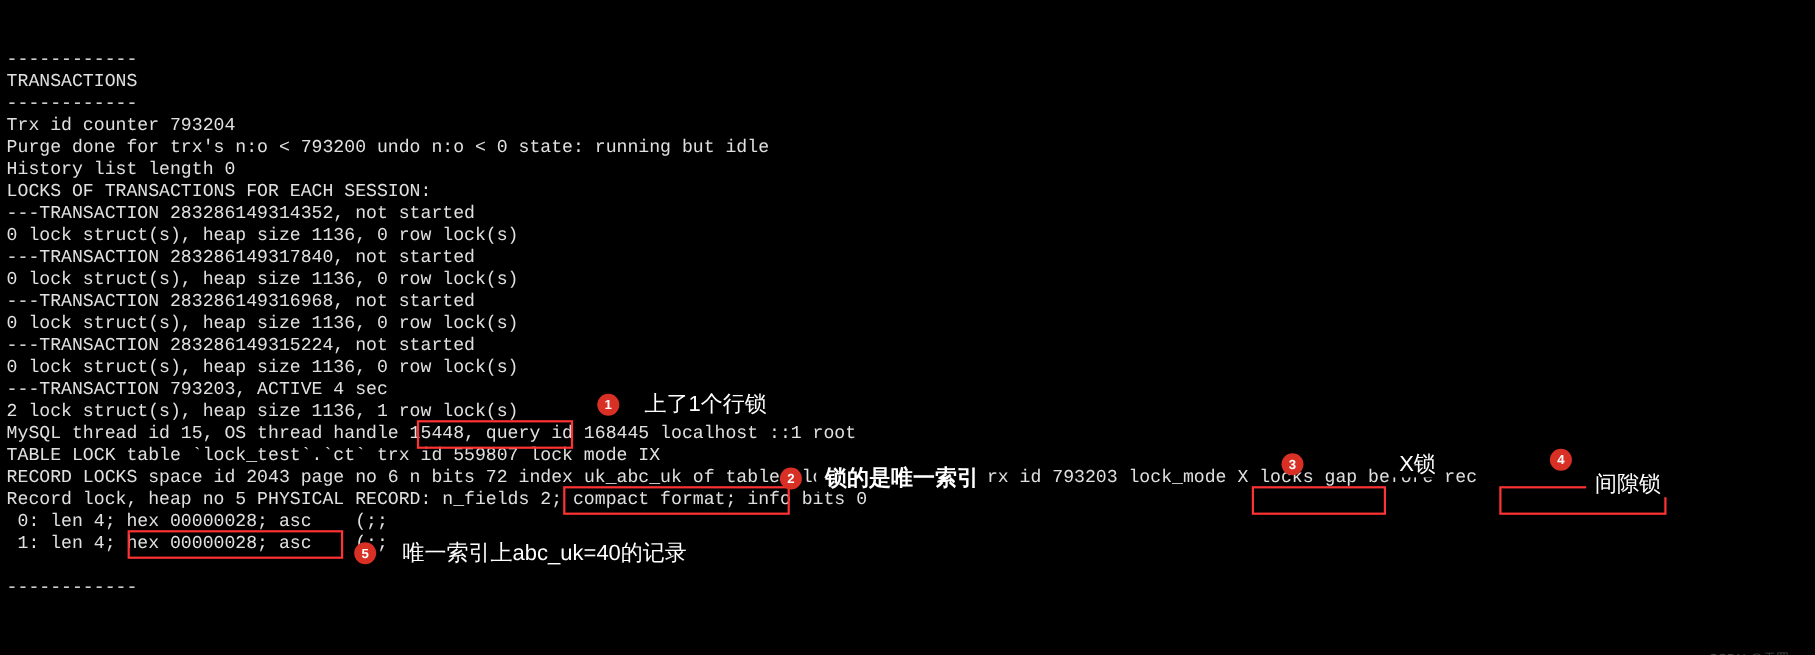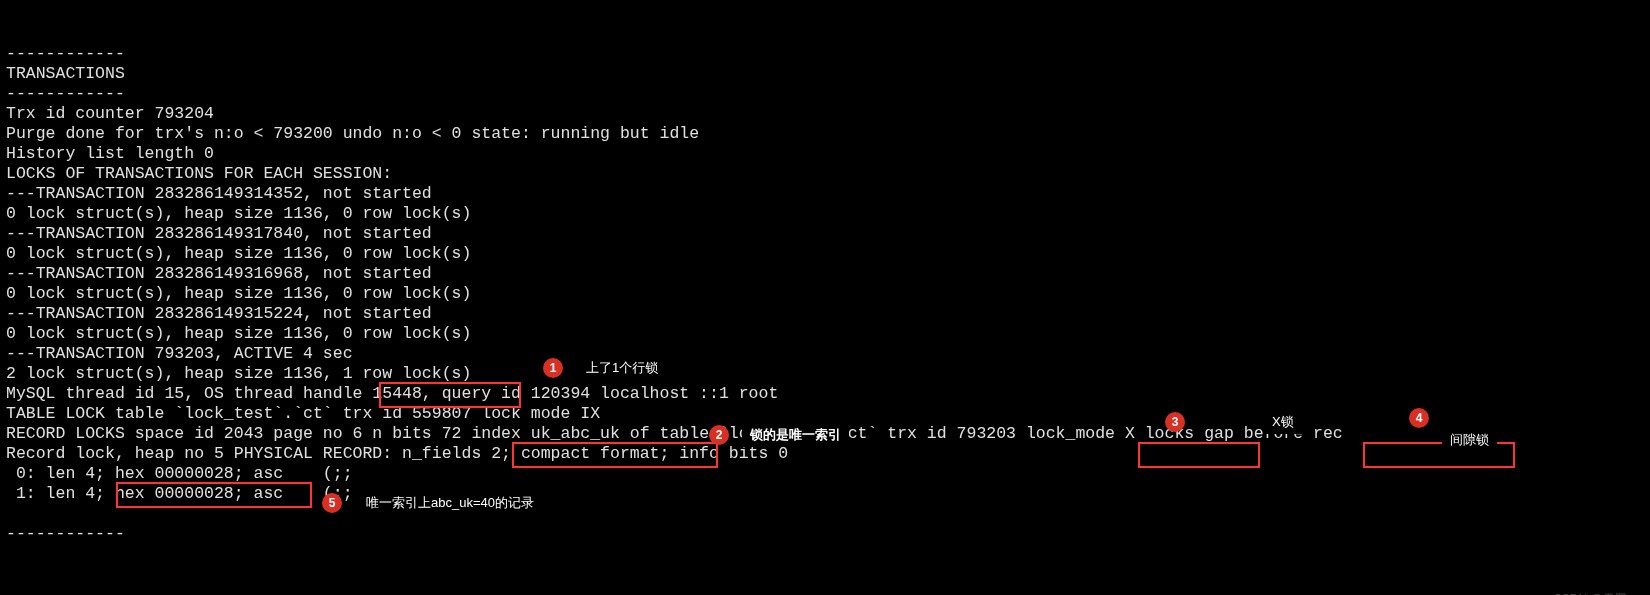--- a/index.html
+++ b/index.html
@@ -43,21 +43,21 @@
     justify-content: center;
     font-family: Arial, sans-serif;
     font-size: 12px;
     font-weight: bold;
   }
   .anno {
     position: absolute;
     background: #000;
     color: #fff;
     font-family: "Microsoft YaHei", Arial, sans-serif;
-    font-size: 13px;
+    font-size: 20px;
     padding: 2px 8px;
   }
 
   .watermark {
     position: absolute;
     right: 10px;
     bottom: 6px;
     font-family: Arial, sans-serif;
     font-size: 12px;
     color: rgba(200,200,200,0.35);
@@ -79,21 +79,21 @@
 <span>---TRANSACTION 283286149314352, not started</span>
 <span>0 lock struct(s), heap size 1136, 0 row lock(s)</span>
 <span>---TRANSACTION 283286149317840, not started</span>
 <span>0 lock struct(s), heap size 1136, 0 row lock(s)</span>
 <span>---TRANSACTION 283286149316968, not started</span>
 <span>0 lock struct(s), heap size 1136, 0 row lock(s)</span>
 <span>---TRANSACTION 283286149315224, not started</span>
 <span>0 lock struct(s), heap size 1136, 0 row lock(s)</span>
 <span>---TRANSACTION 793203, ACTIVE 4 sec</span>
 <span>2 lock struct(s), heap size 1136, </span><span>1 row lock(s)</span>
-<span>MySQL thread id 15, OS thread handle 15448, query id 120394 localhost ::1 root</span>
+<span>MySQL thread id 15, OS thread handle 15448, query id 168445 localhost ::1 root</span>
 <span>TABLE LOCK table `lock_test`.`ct` trx id 559807 lock mode IX</span>
 <span>RECORD LOCKS space id 2043 page no 6 n bits 72 </span><span>index uk_abc_uk</span><span> of table `lock_test`.`ct` trx id 793203 </span><span>lock_mode X</span><span> locks </span><span>gap before rec</span>
 <span>Record lock, heap no 5 PHYSICAL RECORD: n_fields 2; compact format; info bits 0</span>
 <span> 0: len 4; </span><span>hex 00000028;</span><span> asc    (;;</span>
 <span> 1: len 4; hex 00000028; asc    (;;</span>
 
 <span class="dashline">------------</span>
 </div>
 
 

